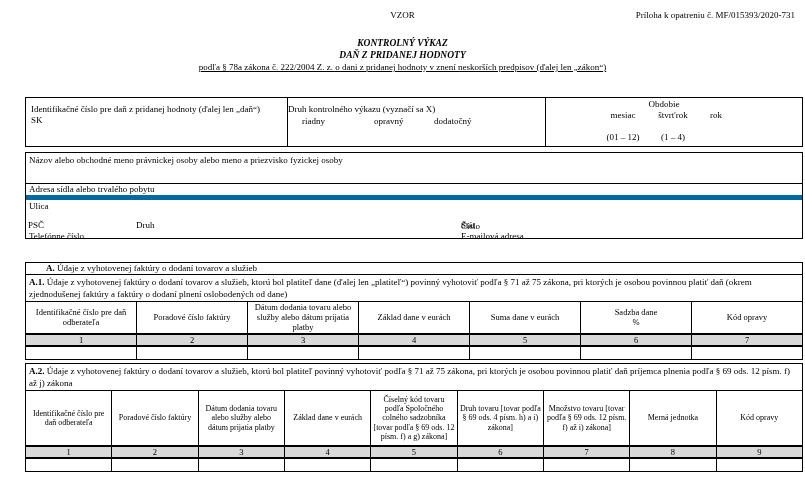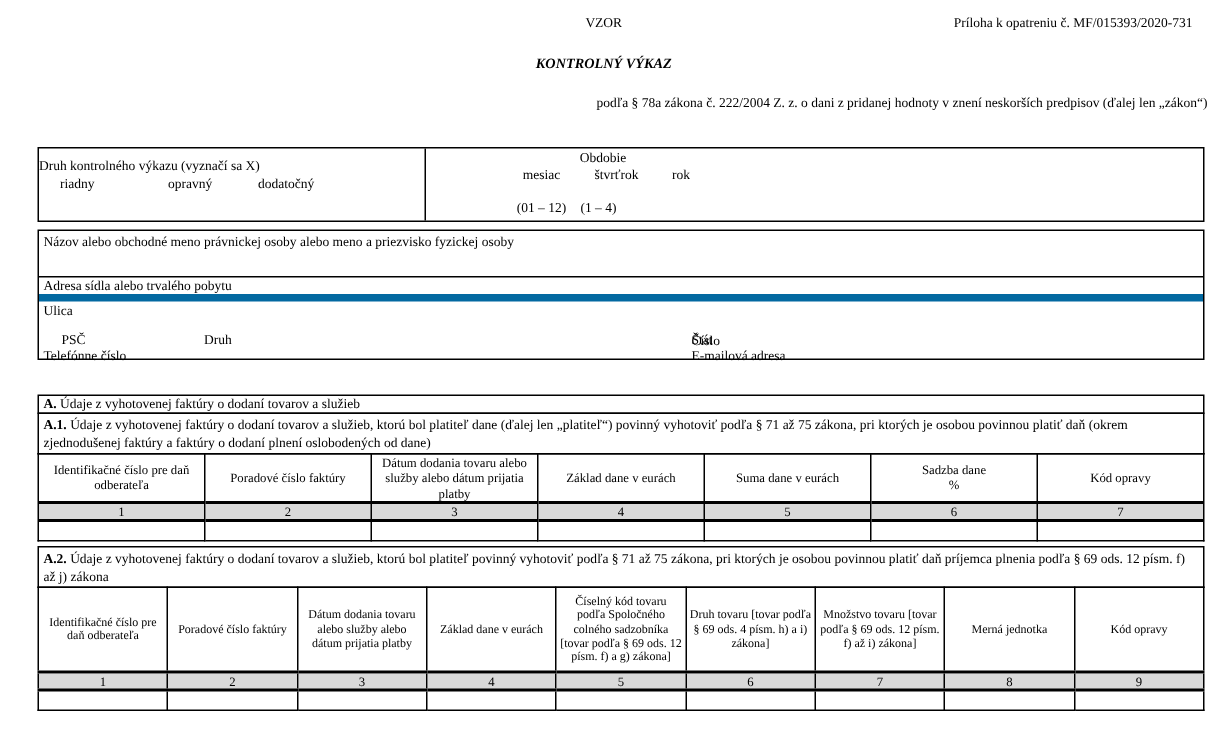--- a/index.html
+++ b/index.html
@@ -9,57 +9,57 @@
     color:#000;
     position:relative;
     overflow:hidden;
   }
   .page{position:relative;width:805px;height:494px;}
 
   
   .top-line{position:relative;height:12px;margin-top:10px;text-align:center;font-size:9px;}
   .annex{position:absolute;right:10px;top:0;font-size:9px;}
   .doc-title{text-align:center;margin-top:16px;font-weight:bold;font-size:9.5px;line-height:1.25;font-style:italic;}
-  .doc-subtitle{text-align:right;margin-top:13px;font-size:9px;}
+  .doc-subtitle{text-align:center;font-size:9px;text-decoration:underline;}
 
   .content{margin-left:25px;width:778px;font-size:9px;}
 
   
   .box1{border:1px solid #000;display:flex;height:48px;margin-top:25px;}
   .box1 .c1{width:262px;border-right:1px solid #000;padding:6px 4px 2px 5px;box-sizing:border-box;line-height:1.3;}
   .box1 .c2{width:258px;border-right:1px solid #000;position:relative;box-sizing:border-box;}
   .box1 .c3{flex:1;position:relative;box-sizing:border-box;}
   .c2-label{position:absolute;top:6px;left:0;right:0;text-align:left;}
   .opt{position:absolute;top:18px;}
   .opt-riadny{left:14px;}
   .opt-opravny{left:86px;}
   .opt-dodatocny{left:146px;}
   .per-obdobie{position:absolute;top:1px;left:118px;transform:translateX(-50%);}
   .per-mesiac{position:absolute;top:12px;left:77px;transform:translateX(-50%);}
   .per-stvrtrok{position:absolute;top:12px;left:127px;transform:translateX(-50%);}
   .per-rok{position:absolute;top:12px;left:170px;transform:translateX(-50%);}
   .per-mrange{position:absolute;top:34px;left:77px;transform:translateX(-50%);}
-  .per-qrange{position:absolute;top:34px;left:115px;transform:translateX(-50%);}
+  .per-qrange{position:absolute;top:34px;left:127px;transform:translateX(-50%);}
 
   
   .box2{border:1px solid #000;margin-top:5px;height:85px;box-sizing:content-box;}
   .b2-name{height:30px;padding:2px 3px 0 3px;box-sizing:border-box;}
   .b2-adresa{border-top:1px solid #000;border-bottom:5px solid #0369a1;height:11px;padding:0 3px;line-height:11px;box-sizing:content-box;}
   .b2-grid{position:relative;height:42px;}
   .b2-ulica{position:absolute;top:1px;left:3px;}
   .b2-cislo{position:absolute;top:1px;left:435px;margin-top:20px;}
-  .b2-psc{position:absolute;top:20px;left:15px;}
+  .b2-psc{position:absolute;top:20px;left:2px;}
   .b2-obec{position:absolute;top:20px;left:110px;}
   .b2-stat{position:absolute;top:20px;left:435px;}
   .b2-tel{position:absolute;top:31px;left:3px;}
   .b2-email{position:absolute;top:31px;left:435px;}
 
   
   .secA{margin-top:23px;}
-  .a-box{border:1px solid #000;padding:0 3px;line-height:11px;height:11px;}
+  .a-box{border:1px solid #000;padding:0 20px;line-height:11px;height:11px;}
   .a1-box,.a2-box{border:1px solid #000;padding:1px 3px;line-height:1.35;margin-top:-1px;}
   .a2-box{margin-top:3px;}
   .bold{font-weight:bold;}
 
   table{border-collapse:collapse;table-layout:fixed;width:778px;margin-top:-1px;}
   th,td{border:1px solid #000;font-weight:normal;padding:0 2px;overflow:hidden;}
   th{text-align:center;vertical-align:middle;font-size:8.5px;line-height:1.2;white-space:pre-line;}
   .a2-table th{font-size:8px;line-height:1.18;}
   .a1-head{height:32px;}
   .a2-head{height:56px;}
@@ -71,27 +71,32 @@
 
 <div class="page">
 
   <div class="top-line">
     <span>VZOR</span>
     <span class="annex">Príloha k opatreniu č. MF/015393/2020-731</span>
   </div>
 
   <div class="doc-title">
     <div>KONTROLNÝ VÝKAZ</div>
+    <div>DAŇ Z PRIDANEJ HODNOTY</div>
   </div>
 
   <div class="doc-subtitle">podľa § 78a zákona č. 222/2004 Z. z. o dani z pridanej hodnoty v znení neskorších predpisov (ďalej len „zákon“)</div>
 
   <div class="content">
 
     <div class="box1">
+      <div class="c1">
+        <div>Identifikačné číslo pre daň z pridanej hodnoty (ďalej len „daň“)</div>
+        <div>SK</div>
+      </div>
       <div class="c2">
         <div class="c2-label">Druh kontrolného výkazu (vyznačí sa X)</div>
         <span class="opt opt-riadny">riadny</span>
         <span class="opt opt-opravny">opravný</span>
         <span class="opt opt-dodatocny">dodatočný</span>
       </div>
       <div class="c3">
         <span class="per-obdobie">Obdobie</span>
         <span class="per-mesiac">mesiac</span>
         <span class="per-stvrtrok">štvrťrok</span>

